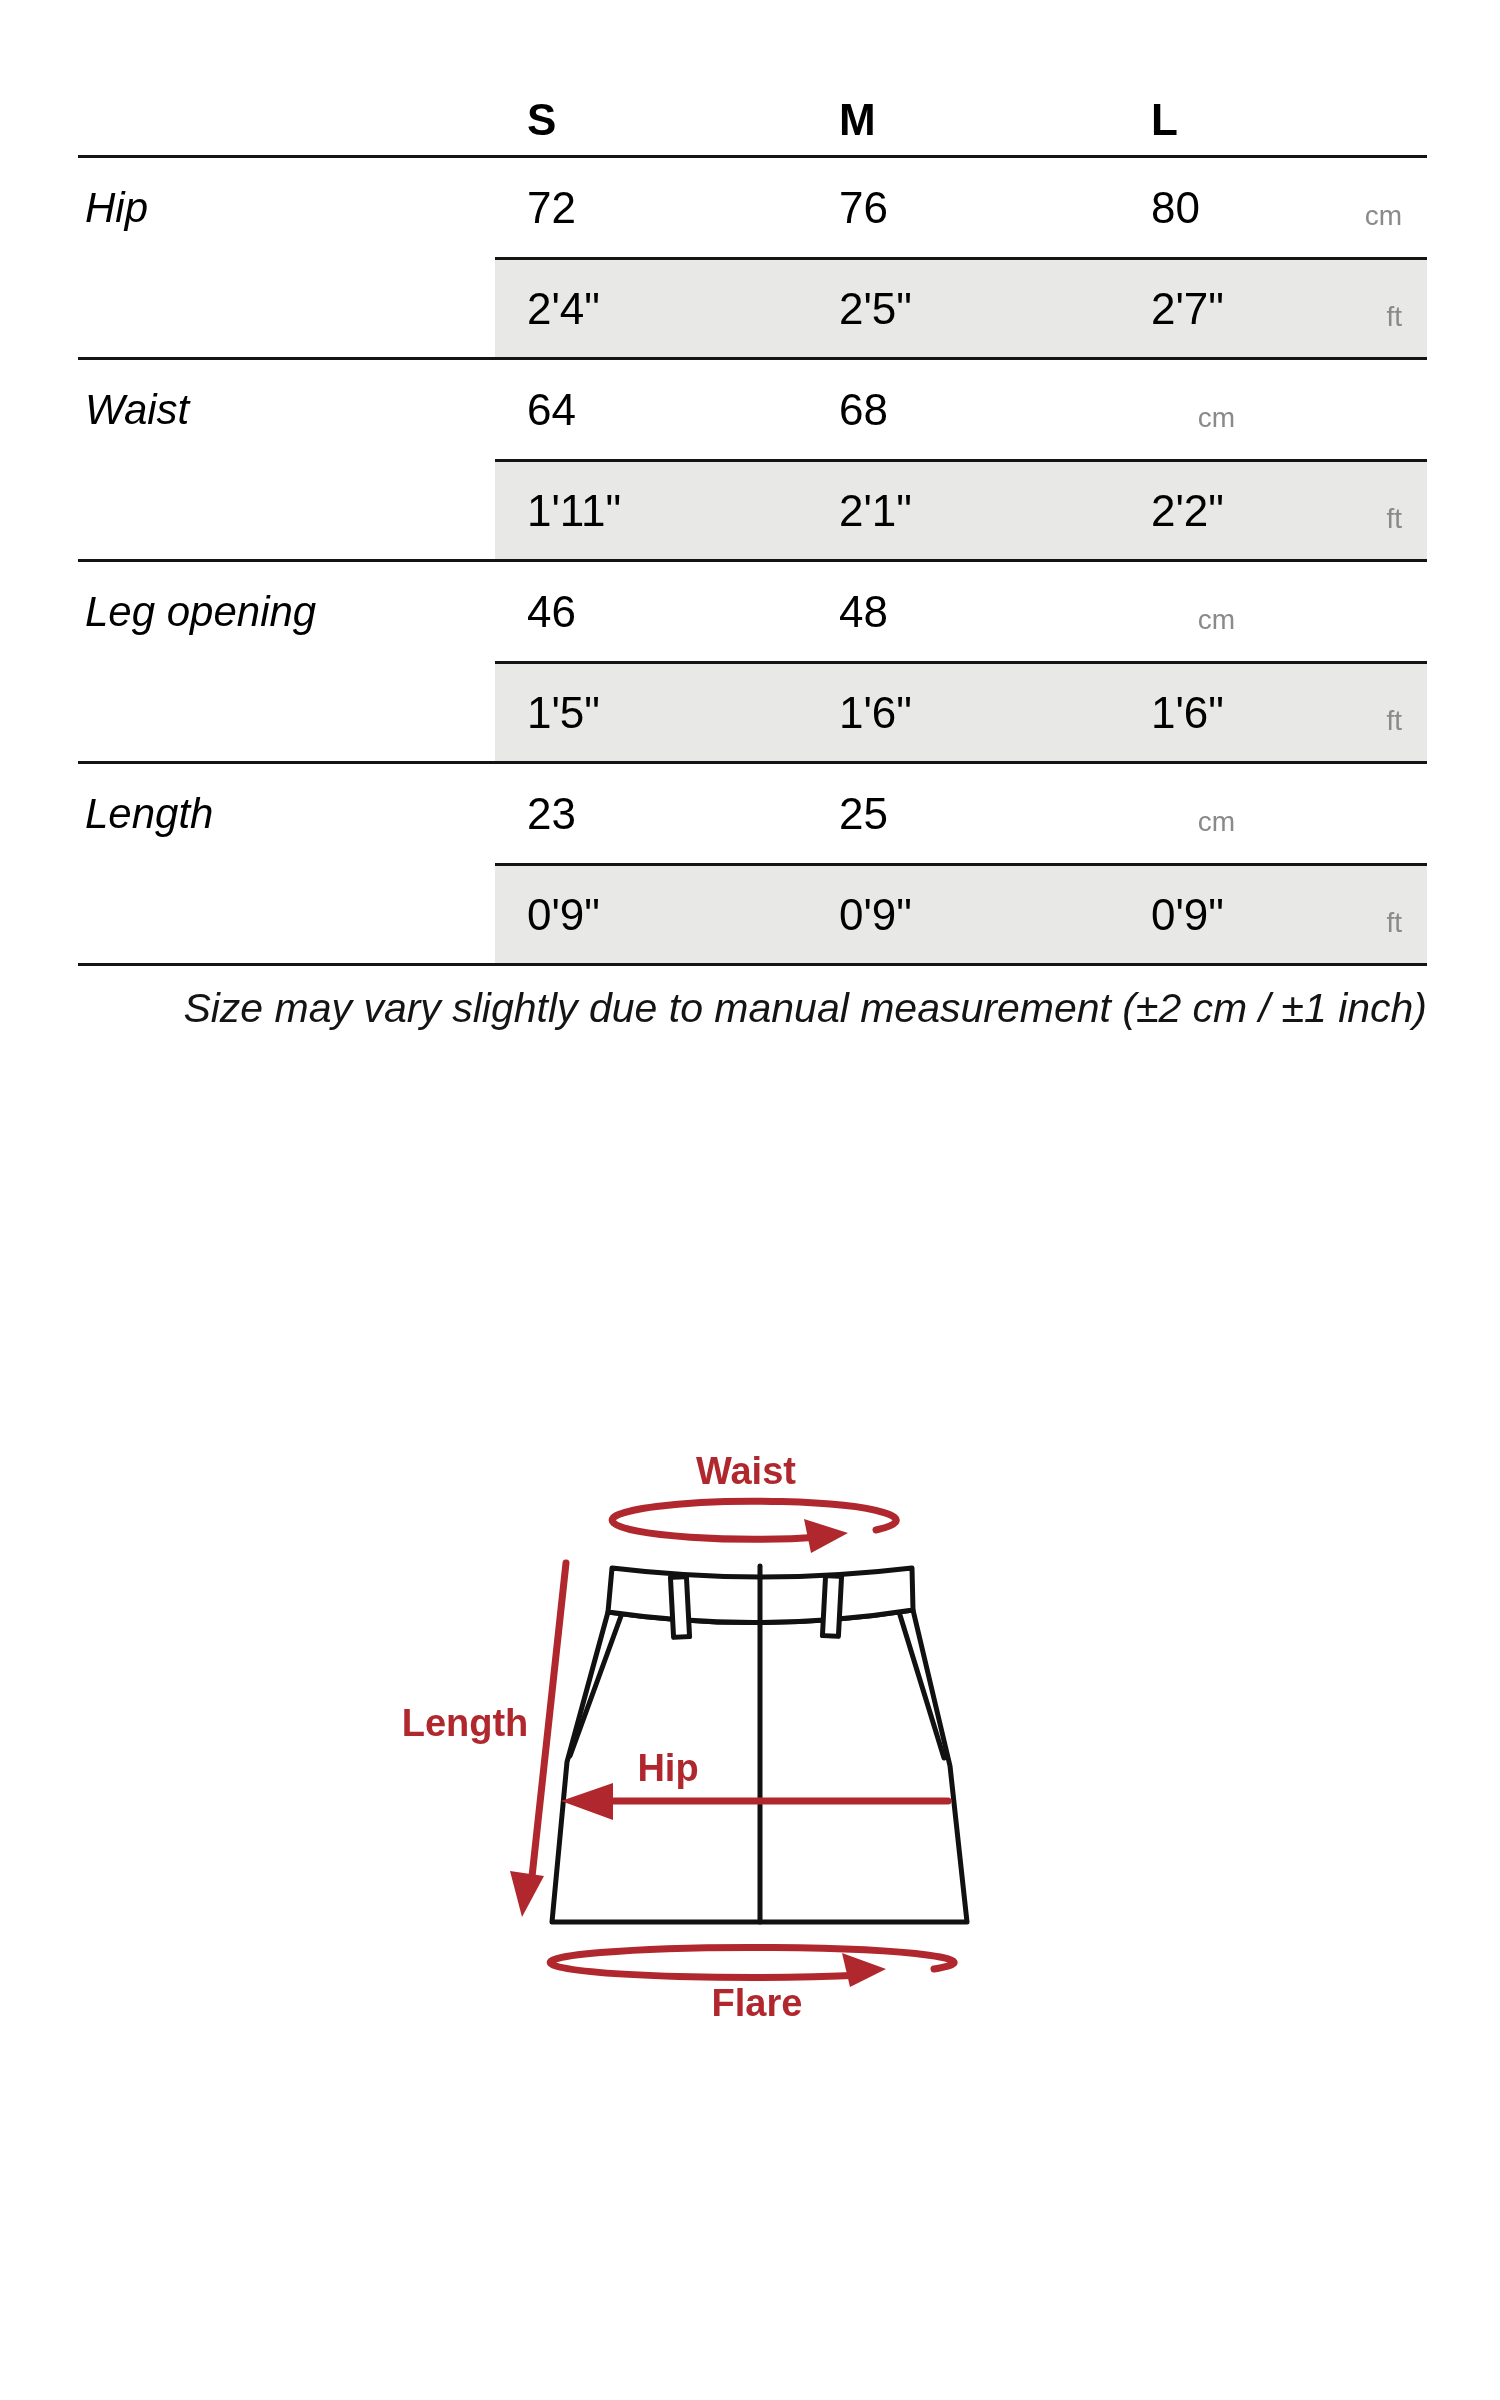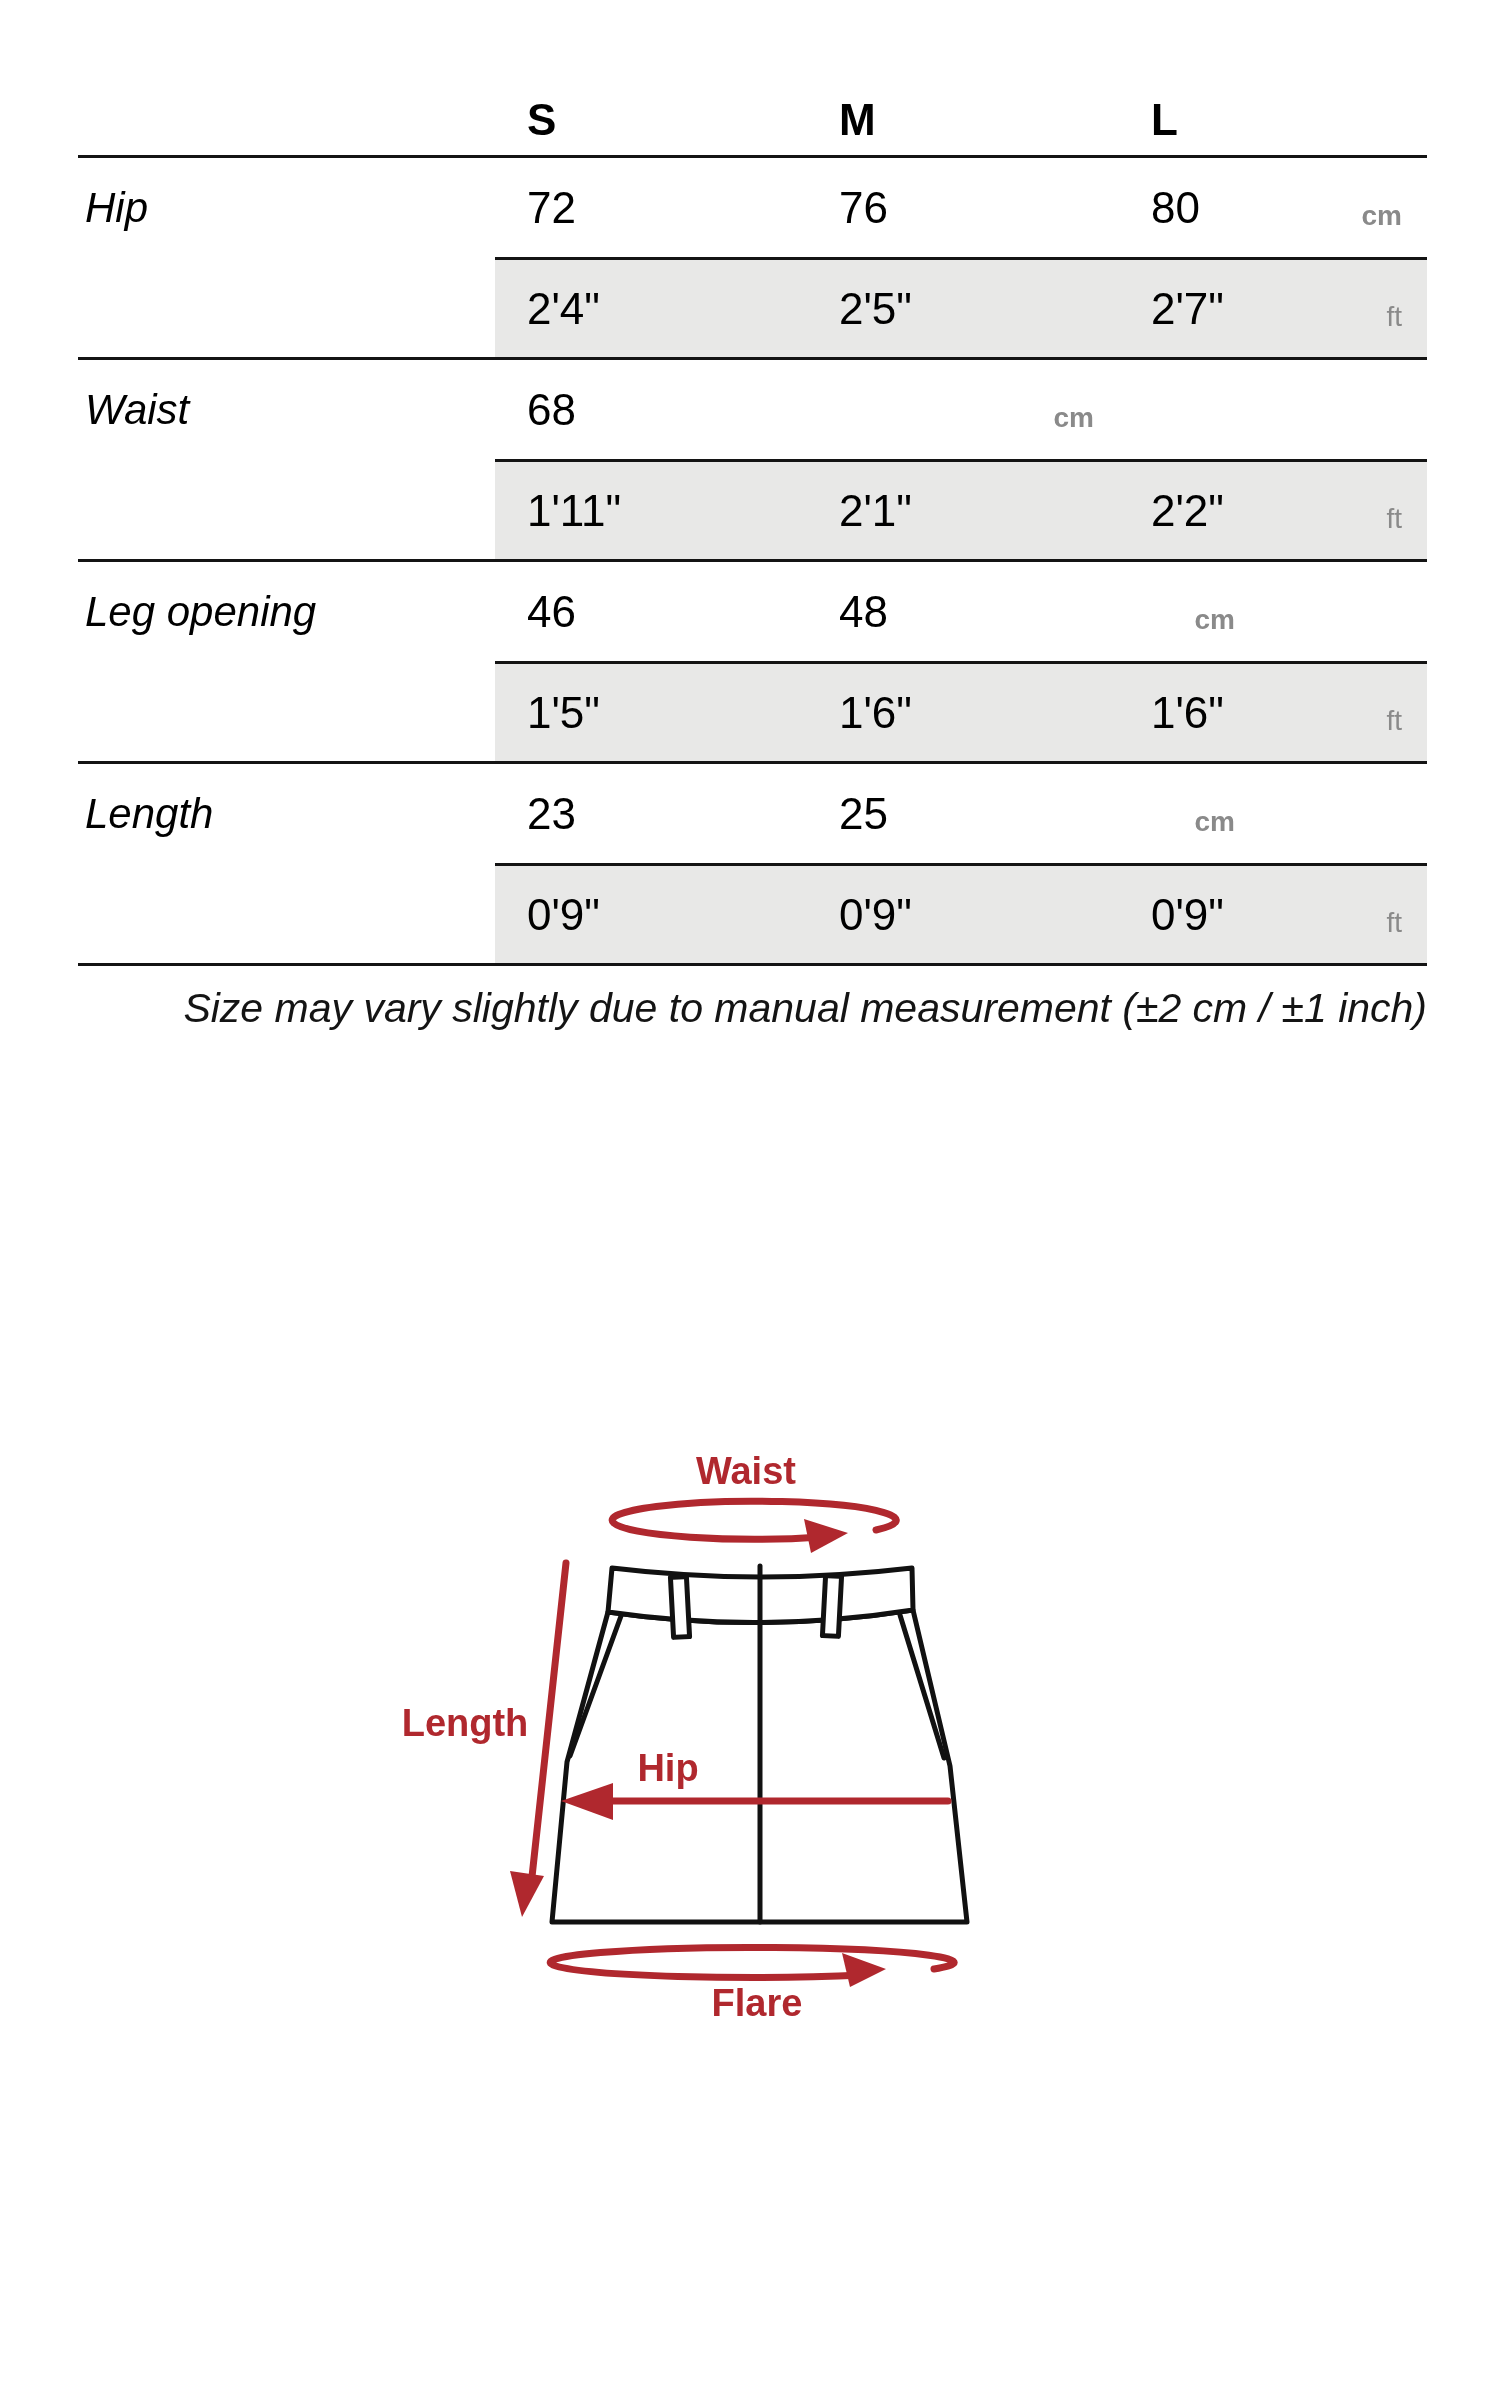--- a/index.html
+++ b/index.html
@@ -11,21 +11,21 @@
   .size-table{position:absolute;left:78px;top:55px;width:1349px;}
   .t-row{display:grid;grid-template-columns:417px 312px 312px 141px 167px;}
   .t-header{height:103px;border-bottom:3px solid var(--line);box-sizing:border-box;align-items:end;}
   .t-header .v{font-size:58px;font-weight:bold;padding-bottom:10px;}
   .t-group{border-bottom:3px solid var(--line);}
   .t-cm{height:99px;align-items:center;}
   .t-ft{height:100px;align-items:stretch;}
   .c{overflow:visible;white-space:nowrap;}
   .c.v{font-size:44px;padding-left:32px;}
   .c.label{font-size:42px;font-style:italic;padding-left:7px;}
-  .c.u{font-size:28px;color:var(--unit);text-align:right;padding-right:25px;transform:translateY(8px);font-weight:bold;}
+  .c.u{font-size:28px;color:var(--unit);text-align:right;padding-right:25px;transform:translateY(8px);}
   .t-ft .cell{box-sizing:border-box;display:flex;align-items:center;}
   .t-ft .g{background:var(--band);border-top:3px solid var(--line);}
   .t-ft .v{font-size:44px;padding-left:32px;}
   .t-ft .u{font-size:28px;color:var(--unit);justify-content:flex-end;padding-right:25px;}
   .t-ft .u span{transform:translateY(8px);}
   .footnote{position:absolute;top:985px;right:73px;font-size:41px;font-style:italic;color:var(--line);white-space:nowrap;}
 
   
   .diagram{position:absolute;left:0;top:0;}
   .blk{stroke:#111;fill:none;stroke-width:5;stroke-linecap:round;stroke-linejoin:round;}
@@ -63,20 +63,21 @@
       <div class="cell g v">2'7"</div>
       <div class="cell g u">
           <span>ft</span>
         </div>
     </div>
   </div>
 
   <div class="t-group">
     <div class="t-row t-cm">
       <div class="c label">Waist</div>
+      <div class="c v">64</div>
       <div class="c v">68</div>
       <div class="c u">cm</div>
     </div>
     <div class="t-row t-ft">
       <div class="cell label"></div>
       <div class="cell g v">1'11"</div>
       <div class="cell g v">2'1"</div>
       <div class="cell g v">2'2"</div>
       <div class="cell g u">
           <span>ft</span>

